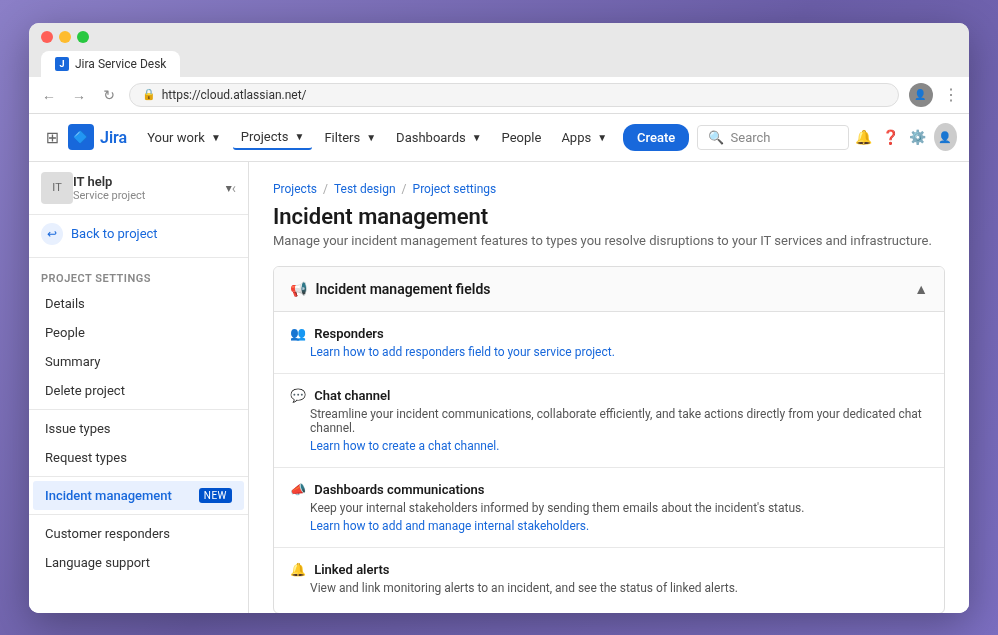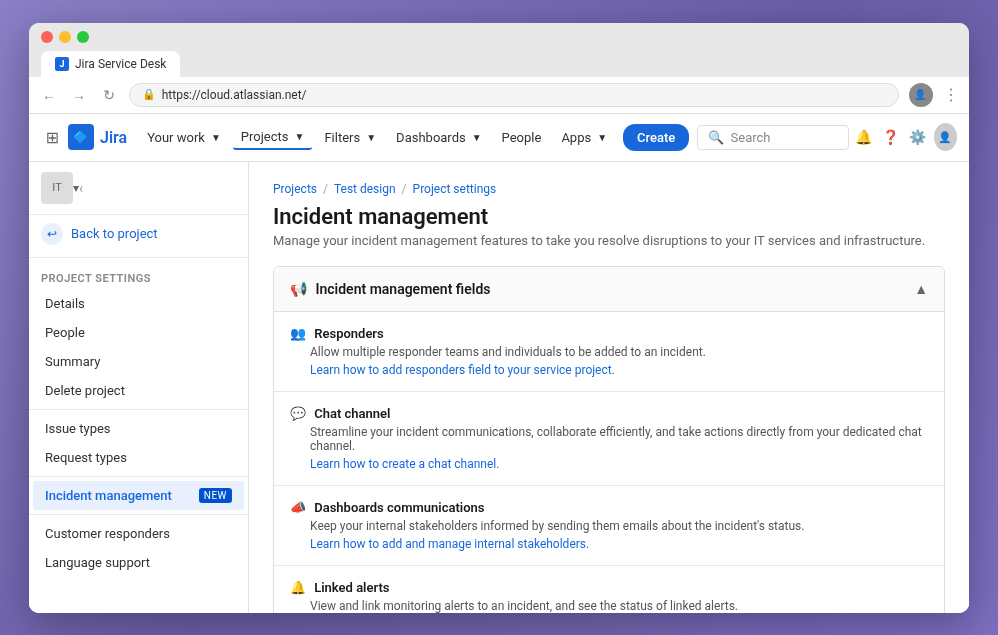--- a/index.html
+++ b/index.html
@@ -410,20 +410,24 @@
       <div class="nav-icon-btn">❓</div>
       <div class="nav-icon-btn">⚙️</div>
       <div class="avatar-nav">👤</div>
     </div>
 
     <div class="main-layout">
 
       <div class="sidebar">
         <div class="sidebar-project-header">
           <div class="project-avatar">IT</div>
+          <div class="project-info">
+            <div class="project-name">IT help</div>
+            <div class="project-type">Service project</div>
+          </div>
           <span class="chevron-icon">▾</span>
           <span class="collapse-btn">‹</span>
         </div>
 
         <div class="back-to-project">
           <div class="back-icon">↩</div>
           <span>Back to project</span>
         </div>
 
         <div class="sidebar-divider"></div>
@@ -478,37 +482,36 @@
       <div class="content-area">
         <div class="breadcrumb">
           <a>Projects</a>
           <span class="breadcrumb-sep">/</span>
           <a>Test design</a>
           <span class="breadcrumb-sep">/</span>
           <a>Project settings</a>
         </div>
 
         <h1 class="page-title">Incident management</h1>
-        <p class="page-subtitle">Manage your incident management features to take you resolve disruptions to your IT services and infrastructure.</p>
+        <p class="page-subtitle">Manage your incident management features to types you resolve disruptions to your IT services and infrastructure.</p>
 
         <div class="card">
           <div class="card-header">
             <div class="card-header-left">
               <span class="megaphone-icon">📢</span>
               <span>Incident management fields</span>
             </div>
             <span class="chevron-up">▲</span>
           </div>
 
           <div class="section">
             <div class="section-header">
               <span class="section-icon">👥</span>
               <span>Responders</span>
             </div>
-            <p class="section-desc">Allow multiple responder teams and individuals to be added to an incident.</p>
             <a class="section-link">Learn how to add responders field to your service project.</a>
           </div>
 
           <div class="section">
             <div class="section-header">
               <span class="section-icon">💬</span>
               <span>Chat channel</span>
             </div>
             <p class="section-desc">Streamline your incident communications, collaborate efficiently, and take actions directly from your dedicated chat channel.</p>
             <a class="section-link">Learn how to create a chat channel.</a>

